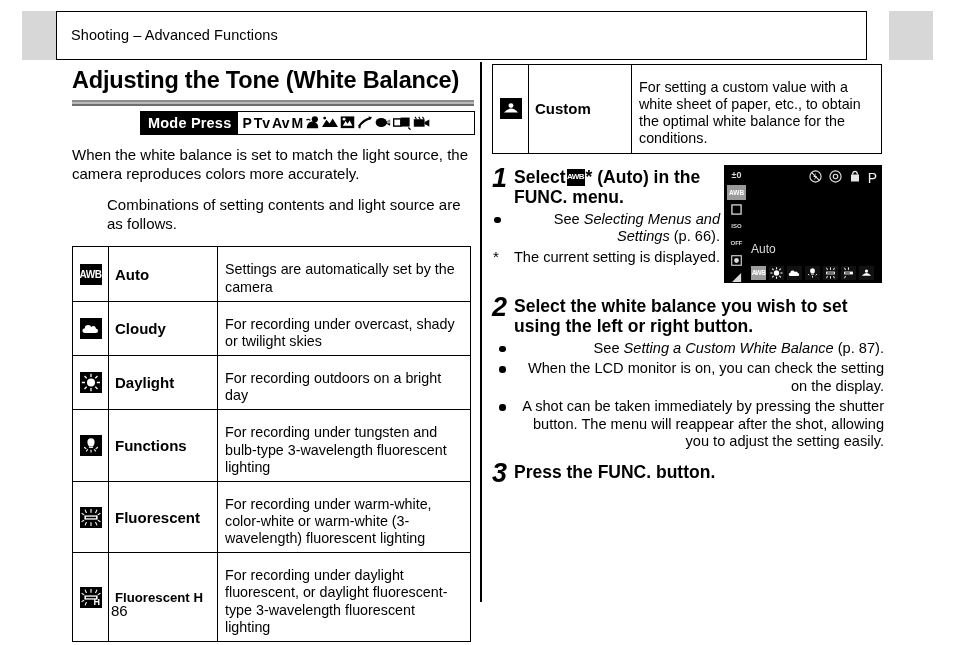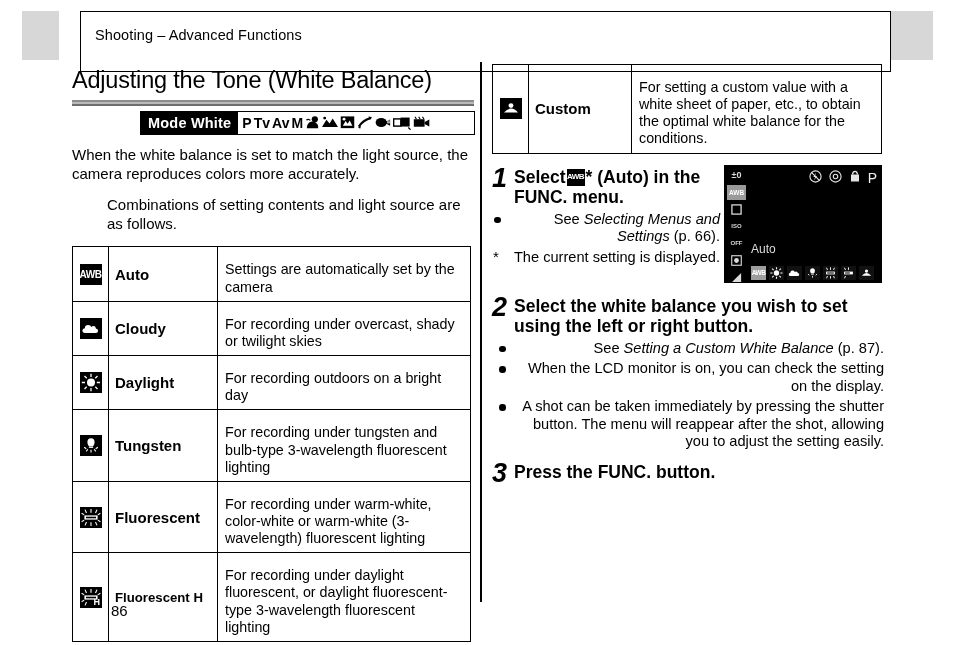--- a/index.html
+++ b/index.html
@@ -9,35 +9,35 @@
     color:#000;overflow:hidden;position:relative;
   }
   .page{position:absolute;inset:0;}
 
   
   .tab-left{position:absolute;left:22px;top:11px;width:37px;height:49px;background:#d7d7d7;}
   .tab-right{position:absolute;left:889px;top:11px;width:44px;height:49px;background:#d7d7d7;}
 
   
   .header-box{
-    position:absolute;left:80px;top:11px;width:811px;height:61px;
+    position:absolute;left:56px;top:11px;width:811px;height:49px;
     border:1.5px solid #000;background:#fff;box-sizing:border-box;
   }
   .header-text{
     position:absolute;left:14px;top:15px;font-size:14.5px;letter-spacing:.1px;white-space:nowrap;
   }
 
   
   .col-left{position:absolute;left:72px;top:68px;width:400px;}
   .col-right{position:absolute;left:492px;top:64px;width:392px;}
   .col-divider{position:absolute;left:480px;top:62px;width:1.5px;height:540px;background:#000;}
 
   
   .sec-title{
-    font-size:23.5px;font-weight:normal;letter-spacing:-.2px;line-height:1.05;margin:0;white-space:nowrap;
+    font-size:23.5px;font-weight:bold;letter-spacing:-.2px;line-height:1.05;margin:0;white-space:nowrap;
   }
   .rule{position:relative;margin-top:7px;height:6px;width:402px;}
   .rule .r1{position:absolute;left:0;top:0;width:100%;height:2px;background:#8c8c8c;}
   .rule .r2{position:absolute;left:0;top:2px;width:100%;height:2px;background:#b9b9b9;}
   .rule .r3{position:absolute;left:0;top:4px;width:100%;height:2px;background:#6e6e6e;}
 
   
   .modedial{
     margin-top:5px;margin-left:68px;width:335px;height:24px;
     border:1.5px solid #000;box-sizing:border-box;display:flex;align-items:stretch;background:#fff;
@@ -146,21 +146,21 @@
 
     <h1 class="sec-title">Adjusting the Tone (White Balance)</h1>
 
     <div class="rule">
       <div class="r1"></div>
         <div class="r2"></div>
         <div class="r3"></div>
     </div>
 
     <div class="modedial">
-      <div class="md-label">Mode White</div>
+      <div class="md-label">Mode Press</div>
       <div class="md-icons">
         <span class="gl">P</span>
         <span class="gl">Tv</span>
         <span class="gl">Av</span>
         <span class="gl">M</span>
 
         <span>
           <svg width="15" height="15" viewBox="0 0 16 16">
               <circle cx="10.5" cy="4.6" r="3.3" fill="#000"></circle>
               <path d="M2 14 C2 8.5 6 6.5 9.5 7.2 C13 8 14.5 11 14 14 Z" fill="#000"></path>
@@ -258,21 +258,21 @@
             <span class="tile">
               <svg width="22" height="21" viewBox="0 0 22 21">
                   <path d="M11 3.2 q3.6 0 3.6 4.1 0 2.4-1.3 3.6 h-4.6 q-1.3-1.2-1.3-3.6 0-4.1 3.6-4.1z" fill="#fff"></path>
                   <rect x="8.9" y="11.4" width="4.2" height="1.5" fill="#fff"></rect>
                   <g stroke="#fff" stroke-width="1.1">
                     <path d="M4.2 12.2l2.1 1.6M17.8 12.2l-2.1 1.6M6.2 16.4l1.6-2.2M15.8 16.4l-1.6-2.2M11 17.4v-2.6"></path>
                   </g>
                 </svg>
             </span>
           </td>
-          <td class="c-name">Tungsten</td>
+          <td class="c-name">Functions</td>
           <td class="c-desc">For recording under tungsten and bulb-type 3-wavelength fluorescent lighting</td>
         </tr>
 
         <tr>
           <td class="c-icon">
             <span class="tile">
               <svg width="22" height="21" viewBox="0 0 22 21">
                   <rect x="4.4" y="8.4" width="13.2" height="4.2" fill="#fff"></rect>
                   <rect x="6" y="9.7" width="10" height="1.6" fill="#000"></rect>
                   <g stroke="#fff" stroke-width="1.1">

